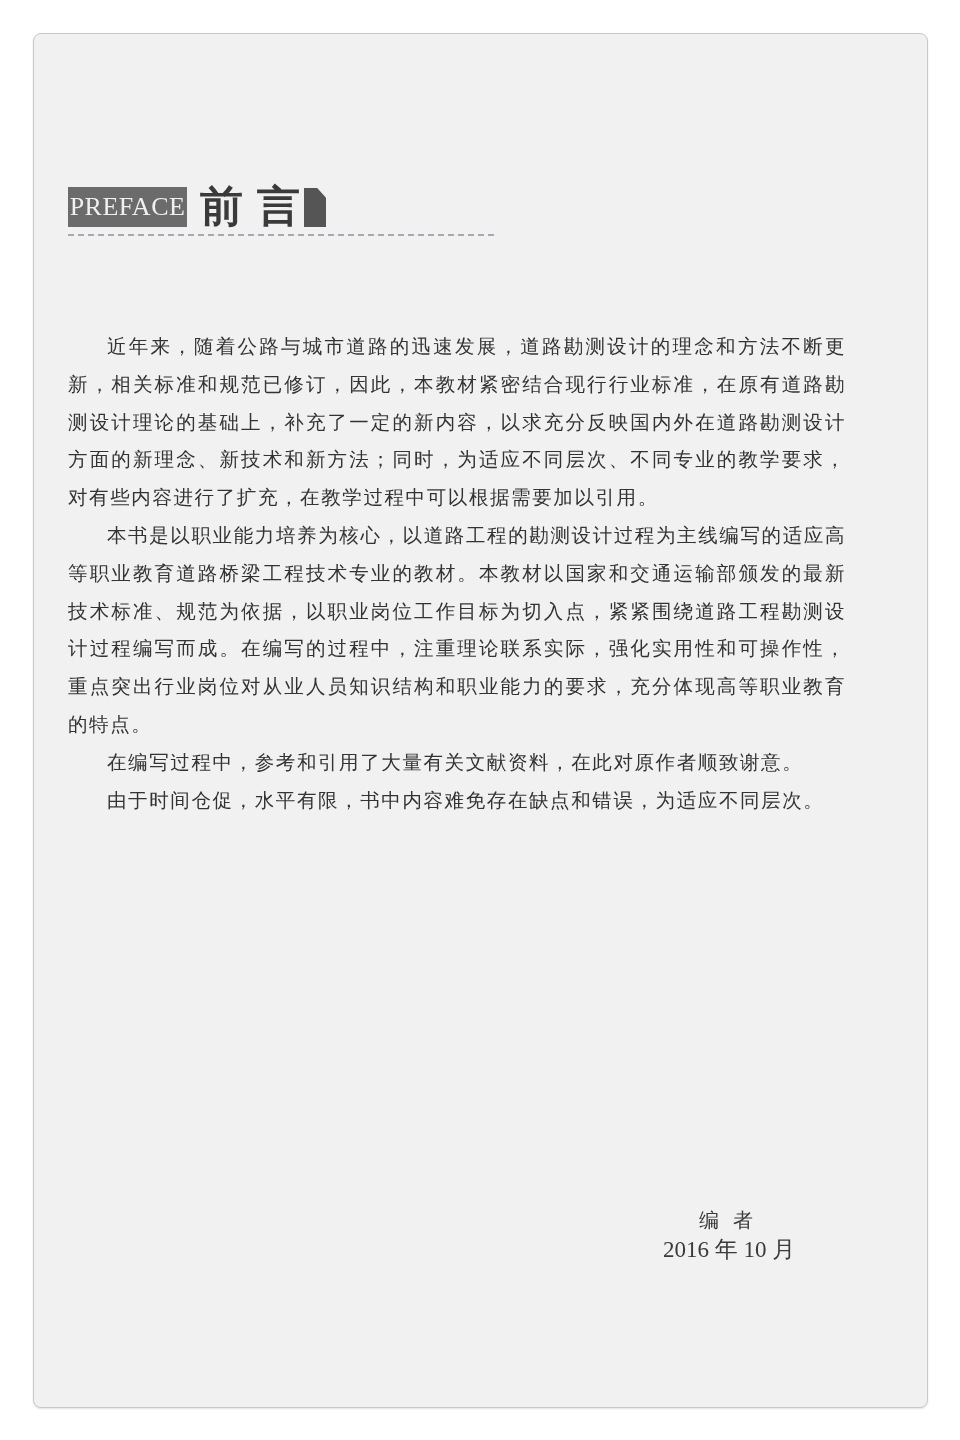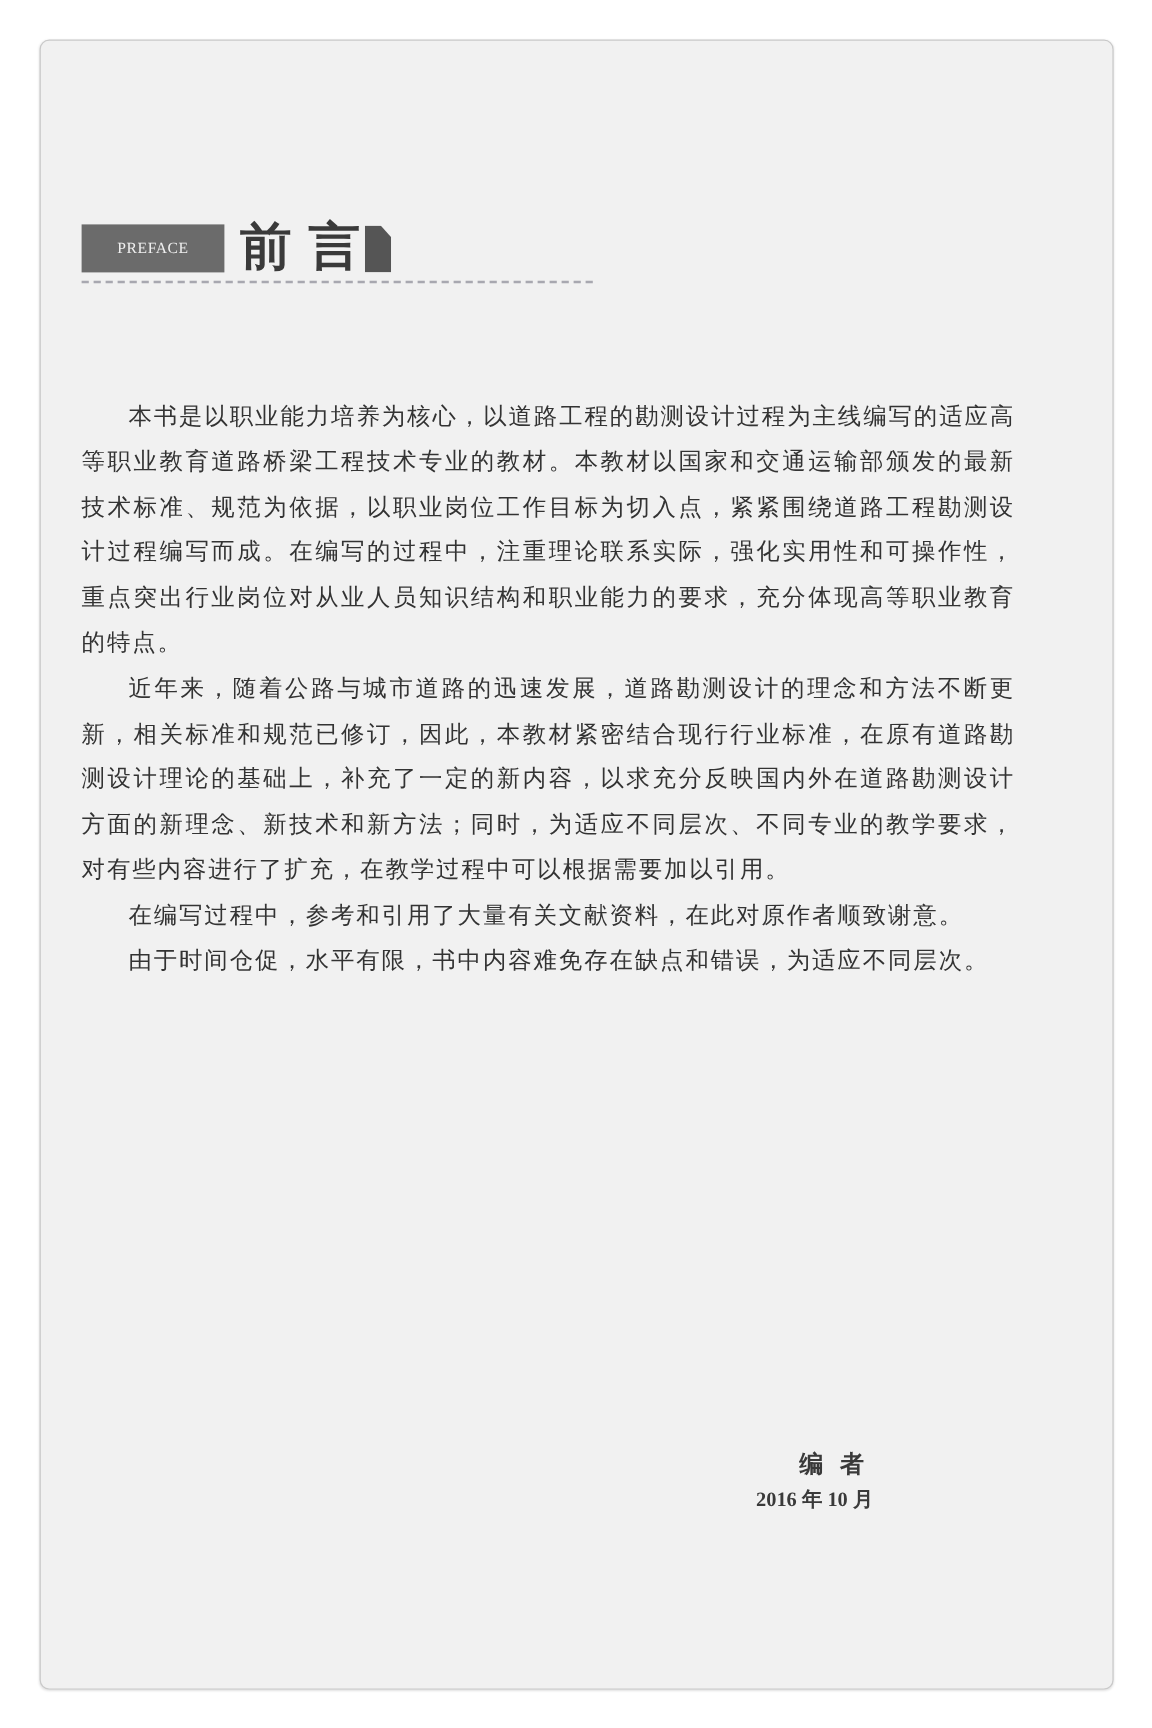--- a/index.html
+++ b/index.html
@@ -6,21 +6,21 @@
     body { width: 960px; height: 1440px; position: relative; overflow: hidden;
            font-family: "DejaVu Serif", "Liberation Serif", serif; }
     .page {
       position: absolute; left: 33px; top: 33px; width: 893px; height: 1373px;
       background: #f1f1f1; border: 1px solid #c9c9c9; border-radius: 8px;
       box-shadow: 0 1px 2px rgba(0,0,0,0.12);
     }
     .preface-box {
       position: absolute; left: 68px; top: 187px; width: 119px; height: 40px;
       background: #6b6b6b; color: #f0f0f0;
-      font-family: "Liberation Serif", serif; font-size: 13px; letter-spacing: 0.5px;
+      font-family: "Liberation Serif", serif; font-size: 26px; letter-spacing: 0.5px;
       display: flex; align-items: center; justify-content: center;
     }
     .title-cn {
       position: absolute; left: 200px; top: 184px; height: 44px;
       font-family: "DejaVu Serif", serif; font-weight: bold; font-size: 43px;
       color: #3a3a3a; letter-spacing: 14px; line-height: 44px;
     }
     .title-tab {
       position: absolute; left: 304px; top: 188px; width: 22px; height: 39px;
       background: #555555;
@@ -30,41 +30,41 @@
       position: absolute; left: 68px; top: 234px; width: 426px; height: 0;
       border-top: 2px dashed #a8a8b0;
     }
     .body-text {
       position: absolute; left: 68px; top: 328px; width: 778px;
       font-size: 19.5px; line-height: 37.8px; color: #333333;
       text-align: justify; letter-spacing: 1.6px;
     }
     .body-text p { margin: 0; text-indent: 2em; }
     .sign {
-      position: absolute; left: 600px; top: 1205px; width: 190px;
-      text-align: center; color: #3a3a3a; font-weight: bold;
+      position: absolute; left: 633px; top: 1205px; width: 190px;
+      text-align: center; color: #3a3a3a; font-weight: normal;
     }
     .sign .editor { font-size: 20px; letter-spacing: 14px; line-height: 30px; padding-left: 66px; text-align: left; }
-    .sign .date { font-size: 17px; line-height: 30px; text-align: left; padding-left: 30px; font-family: "Liberation Serif", "DejaVu Serif", serif; }
+    .sign .date { font-size: 23px; line-height: 30px; text-align: left; padding-left: 30px; font-family: "Liberation Serif", "DejaVu Serif", serif; }
   </style>
 </head>
 <body>
 
 <div class="page"></div>
 
 <div class="preface-box">
   <span>PREFACE</span>
 </div>
 <div class="title-cn">前言</div>
 <div class="title-tab"></div>
 <div class="dotted-rule"></div>
 
 <div class="body-text">
+  <p>近年来，随着公路与城市道路的迅速发展，道路勘测设计的理念和方法不断更新，相关标准和规范已修订，因此，本教材紧密结合现行行业标准，在原有道路勘测设计理论的基础上，补充了一定的新内容，以求充分反映国内外在道路勘测设计方面的新理念、新技术和新方法；同时，为适应不同层次、不同专业的教学要求，对有些内容进行了扩充，在教学过程中可以根据需要加以引用。</p>
   <p>本书是以职业能力培养为核心，以道路工程的勘测设计过程为主线编写的适应高等职业教育道路桥梁工程技术专业的教材。本教材以国家和交通运输部颁发的最新技术标准、规范为依据，以职业岗位工作目标为切入点，紧紧围绕道路工程勘测设计过程编写而成。在编写的过程中，注重理论联系实际，强化实用性和可操作性，重点突出行业岗位对从业人员知识结构和职业能力的要求，充分体现高等职业教育的特点。</p>
-  <p>近年来，随着公路与城市道路的迅速发展，道路勘测设计的理念和方法不断更新，相关标准和规范已修订，因此，本教材紧密结合现行行业标准，在原有道路勘测设计理论的基础上，补充了一定的新内容，以求充分反映国内外在道路勘测设计方面的新理念、新技术和新方法；同时，为适应不同层次、不同专业的教学要求，对有些内容进行了扩充，在教学过程中可以根据需要加以引用。</p>
   <p>在编写过程中，参考和引用了大量有关文献资料，在此对原作者顺致谢意。</p>
   <p>由于时间仓促，水平有限，书中内容难免存在缺点和错误，为适应不同层次。</p>
 </div>
 
 <div class="sign">
   <div class="editor">编者</div>
   <div class="date">2016 年 10 月</div>
 </div>
 
 </body></html>

